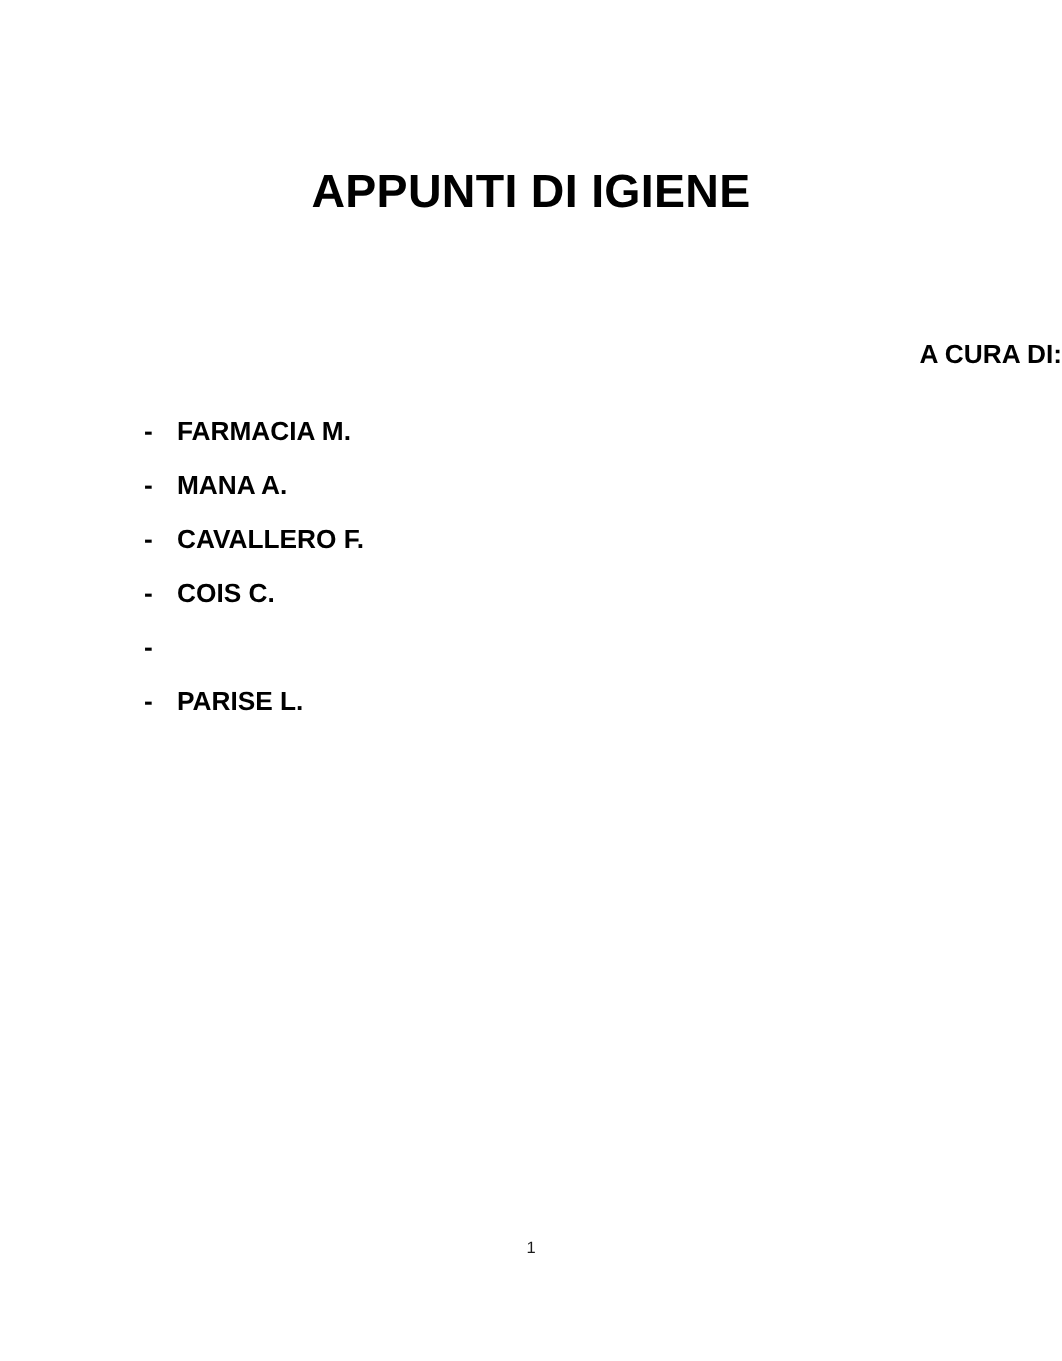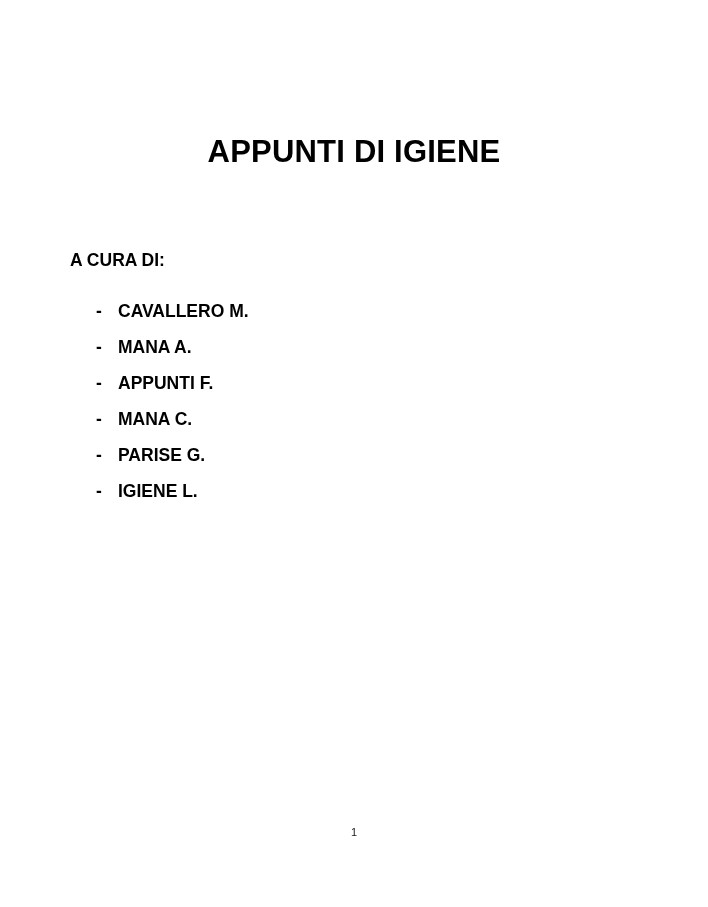--- a/index.html
+++ b/index.html
@@ -15,36 +15,37 @@
     position: relative;
     overflow: hidden;
   }
   .page {
     position: relative;
     width: 708px;
     height: 907px;
     box-sizing: border-box;
   }
   .title-block {
-    padding-top: 116px;
+    padding-top: 92px;
     text-align: center;
   }
   .title-line {
     font-size: 31px;
     font-weight: bold;
     letter-spacing: 0.2px;
     line-height: 71px;
     color: #000000;
   }
   .credits-label {
     margin-top: 62px;
     margin-left: 70px;
     font-size: 17.5px;
     font-weight: bold;
     line-height: 22px;
+    text-align: right;
   }
   .credits-list {
     margin-top: 22px;
     margin-left: 96px;
     list-style: none;
     padding: 0;
   }
   .credits-item {
     font-size: 17.5px;
     font-weight: bold;
@@ -76,39 +77,38 @@
 
   <div class="title-block">
     <div class="title-line">APPUNTI DI IGIENE</div>
   </div>
 
   <div class="credits-label">A CURA DI:</div>
 
   <ul class="credits-list">
     <li class="credits-item">
       <span class="dash">-</span>
-      <span>CAVALLERO M.</span>
+      <span>FARMACIA M.</span>
     </li>
     <li class="credits-item">
       <span class="dash">-</span>
       <span>MANA A.</span>
     </li>
     <li class="credits-item">
       <span class="dash">-</span>
-      <span>APPUNTI F.</span>
+      <span>CAVALLERO F.</span>
     </li>
     <li class="credits-item">
       <span class="dash">-</span>
-      <span>MANA C.</span>
+      <span>COIS C.</span>
     </li>
     <li class="credits-item">
       <span class="dash">-</span>
-      <span>PARISE G.</span>
     </li>
     <li class="credits-item">
       <span class="dash">-</span>
-      <span>IGIENE L.</span>
+      <span>PARISE L.</span>
     </li>
   </ul>
 
   <div class="page-number">1</div>
 
 </div>
 
 </body></html>

